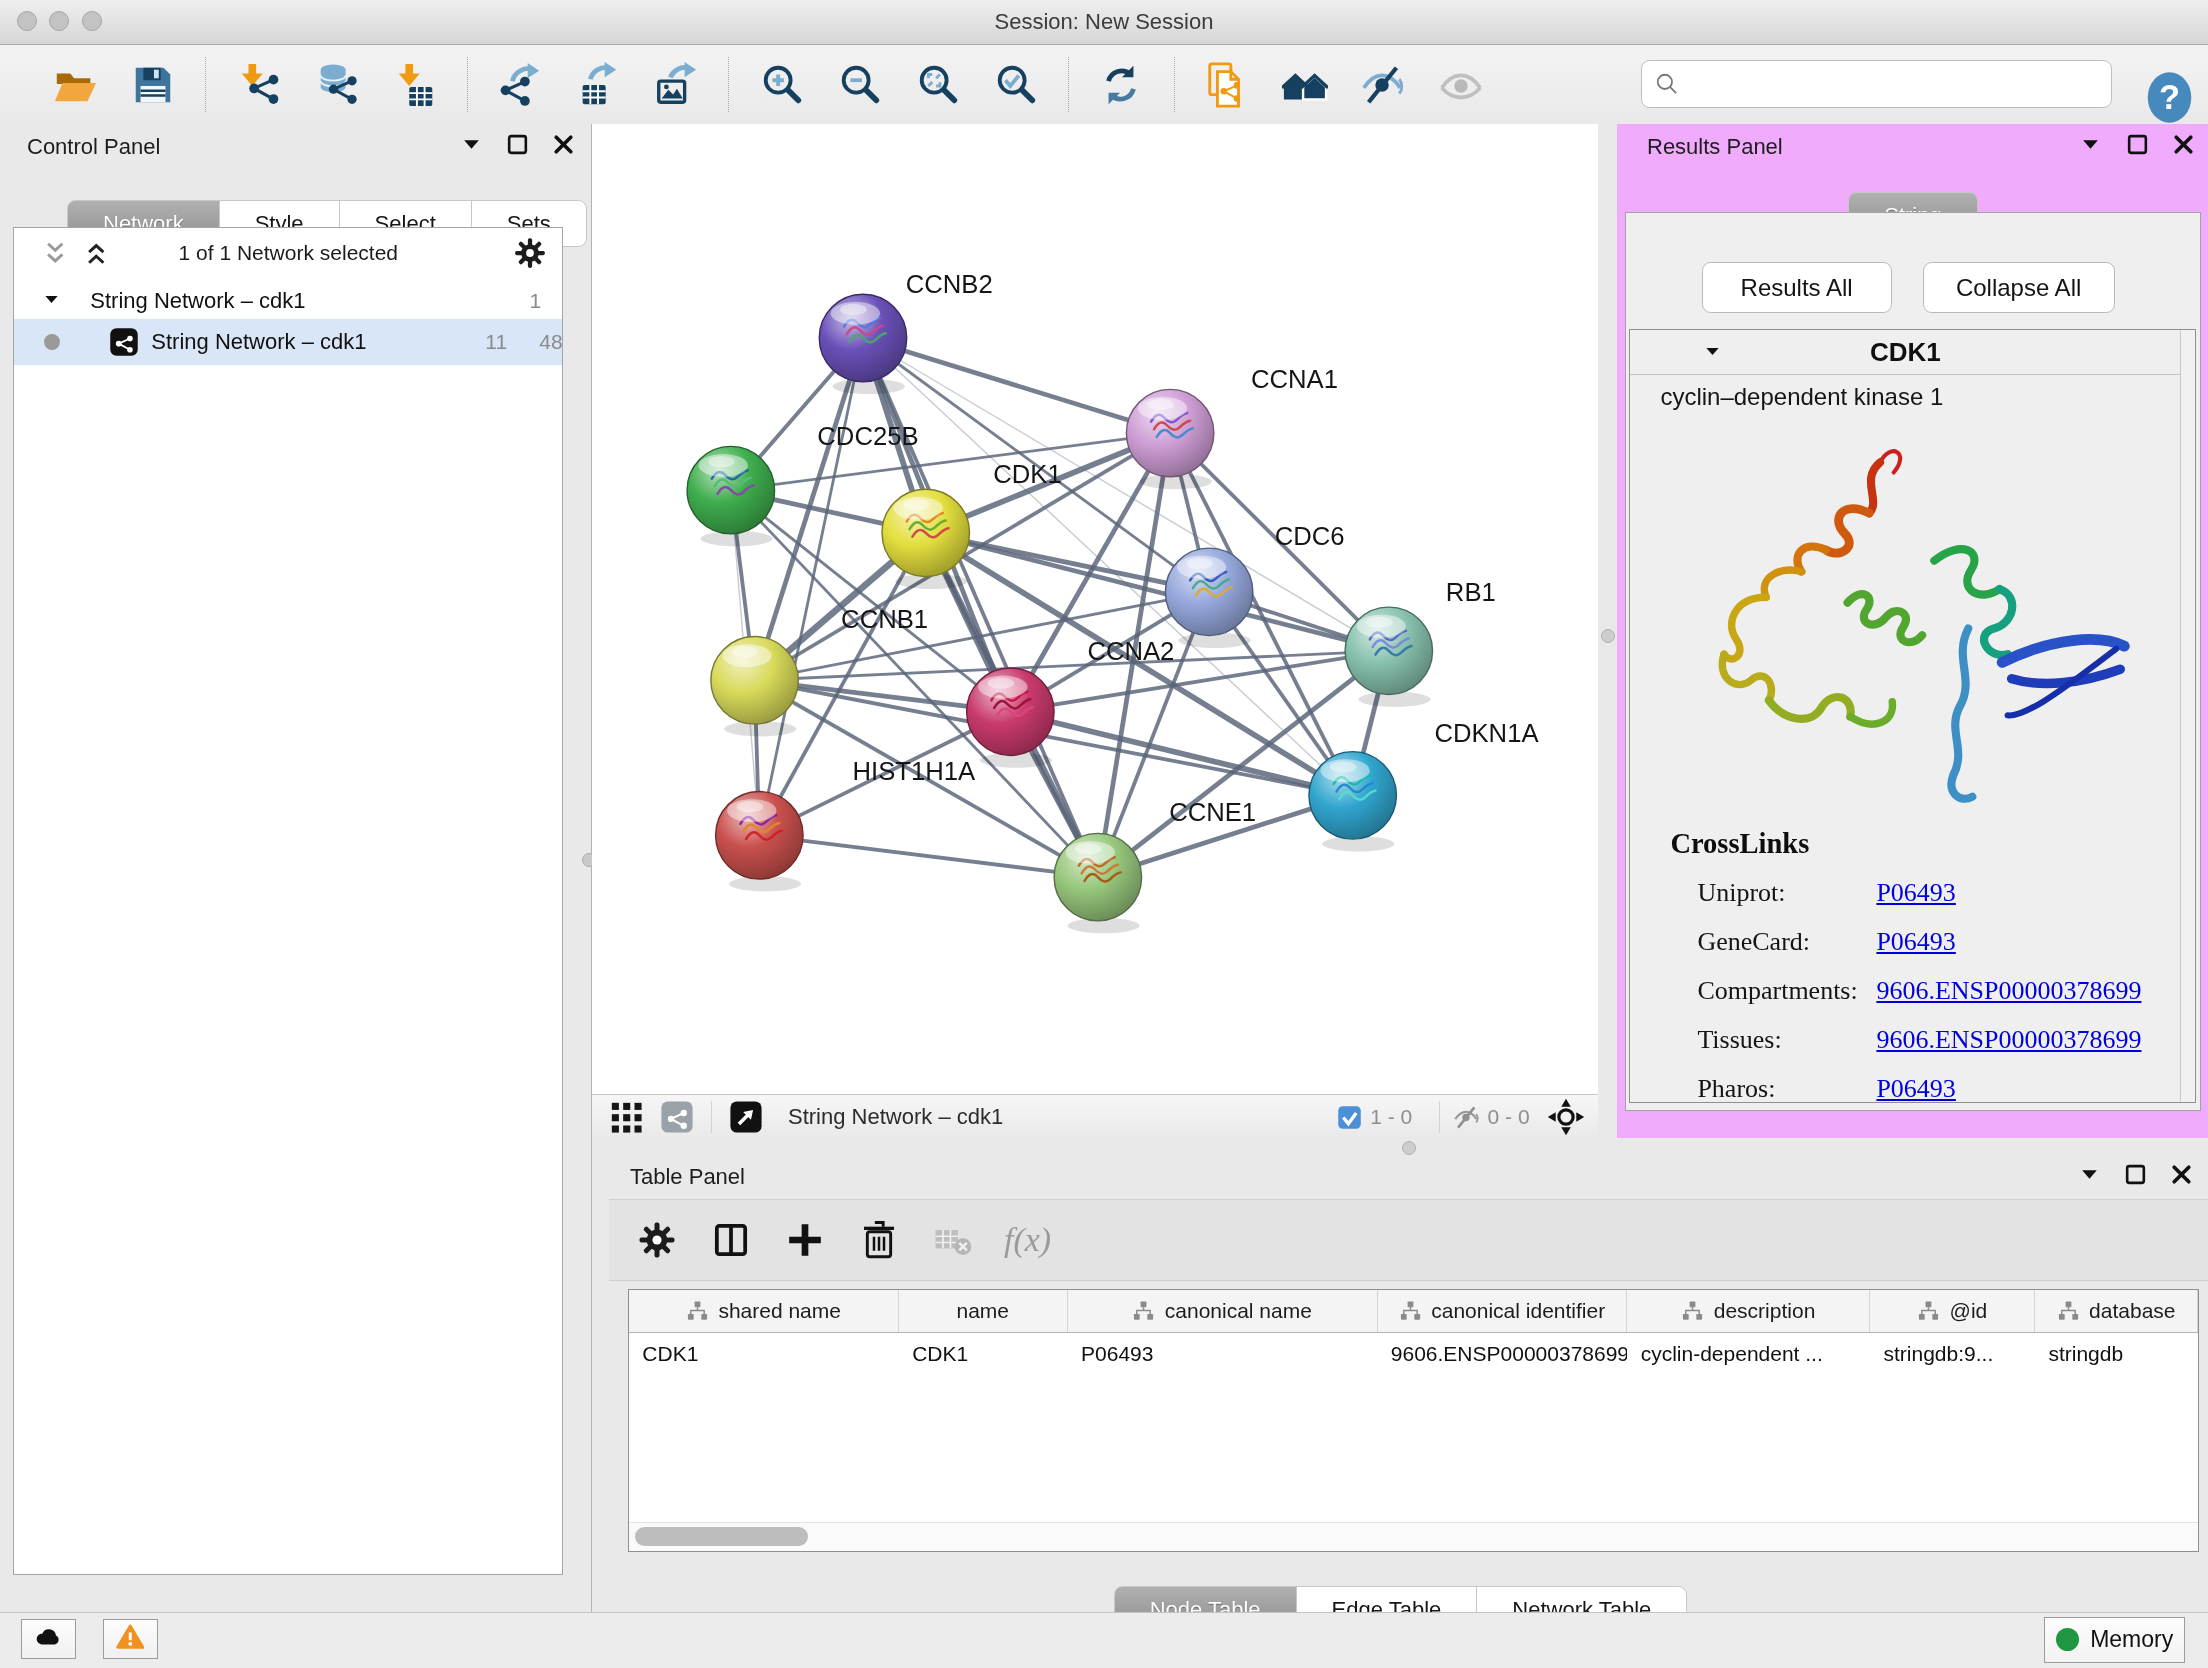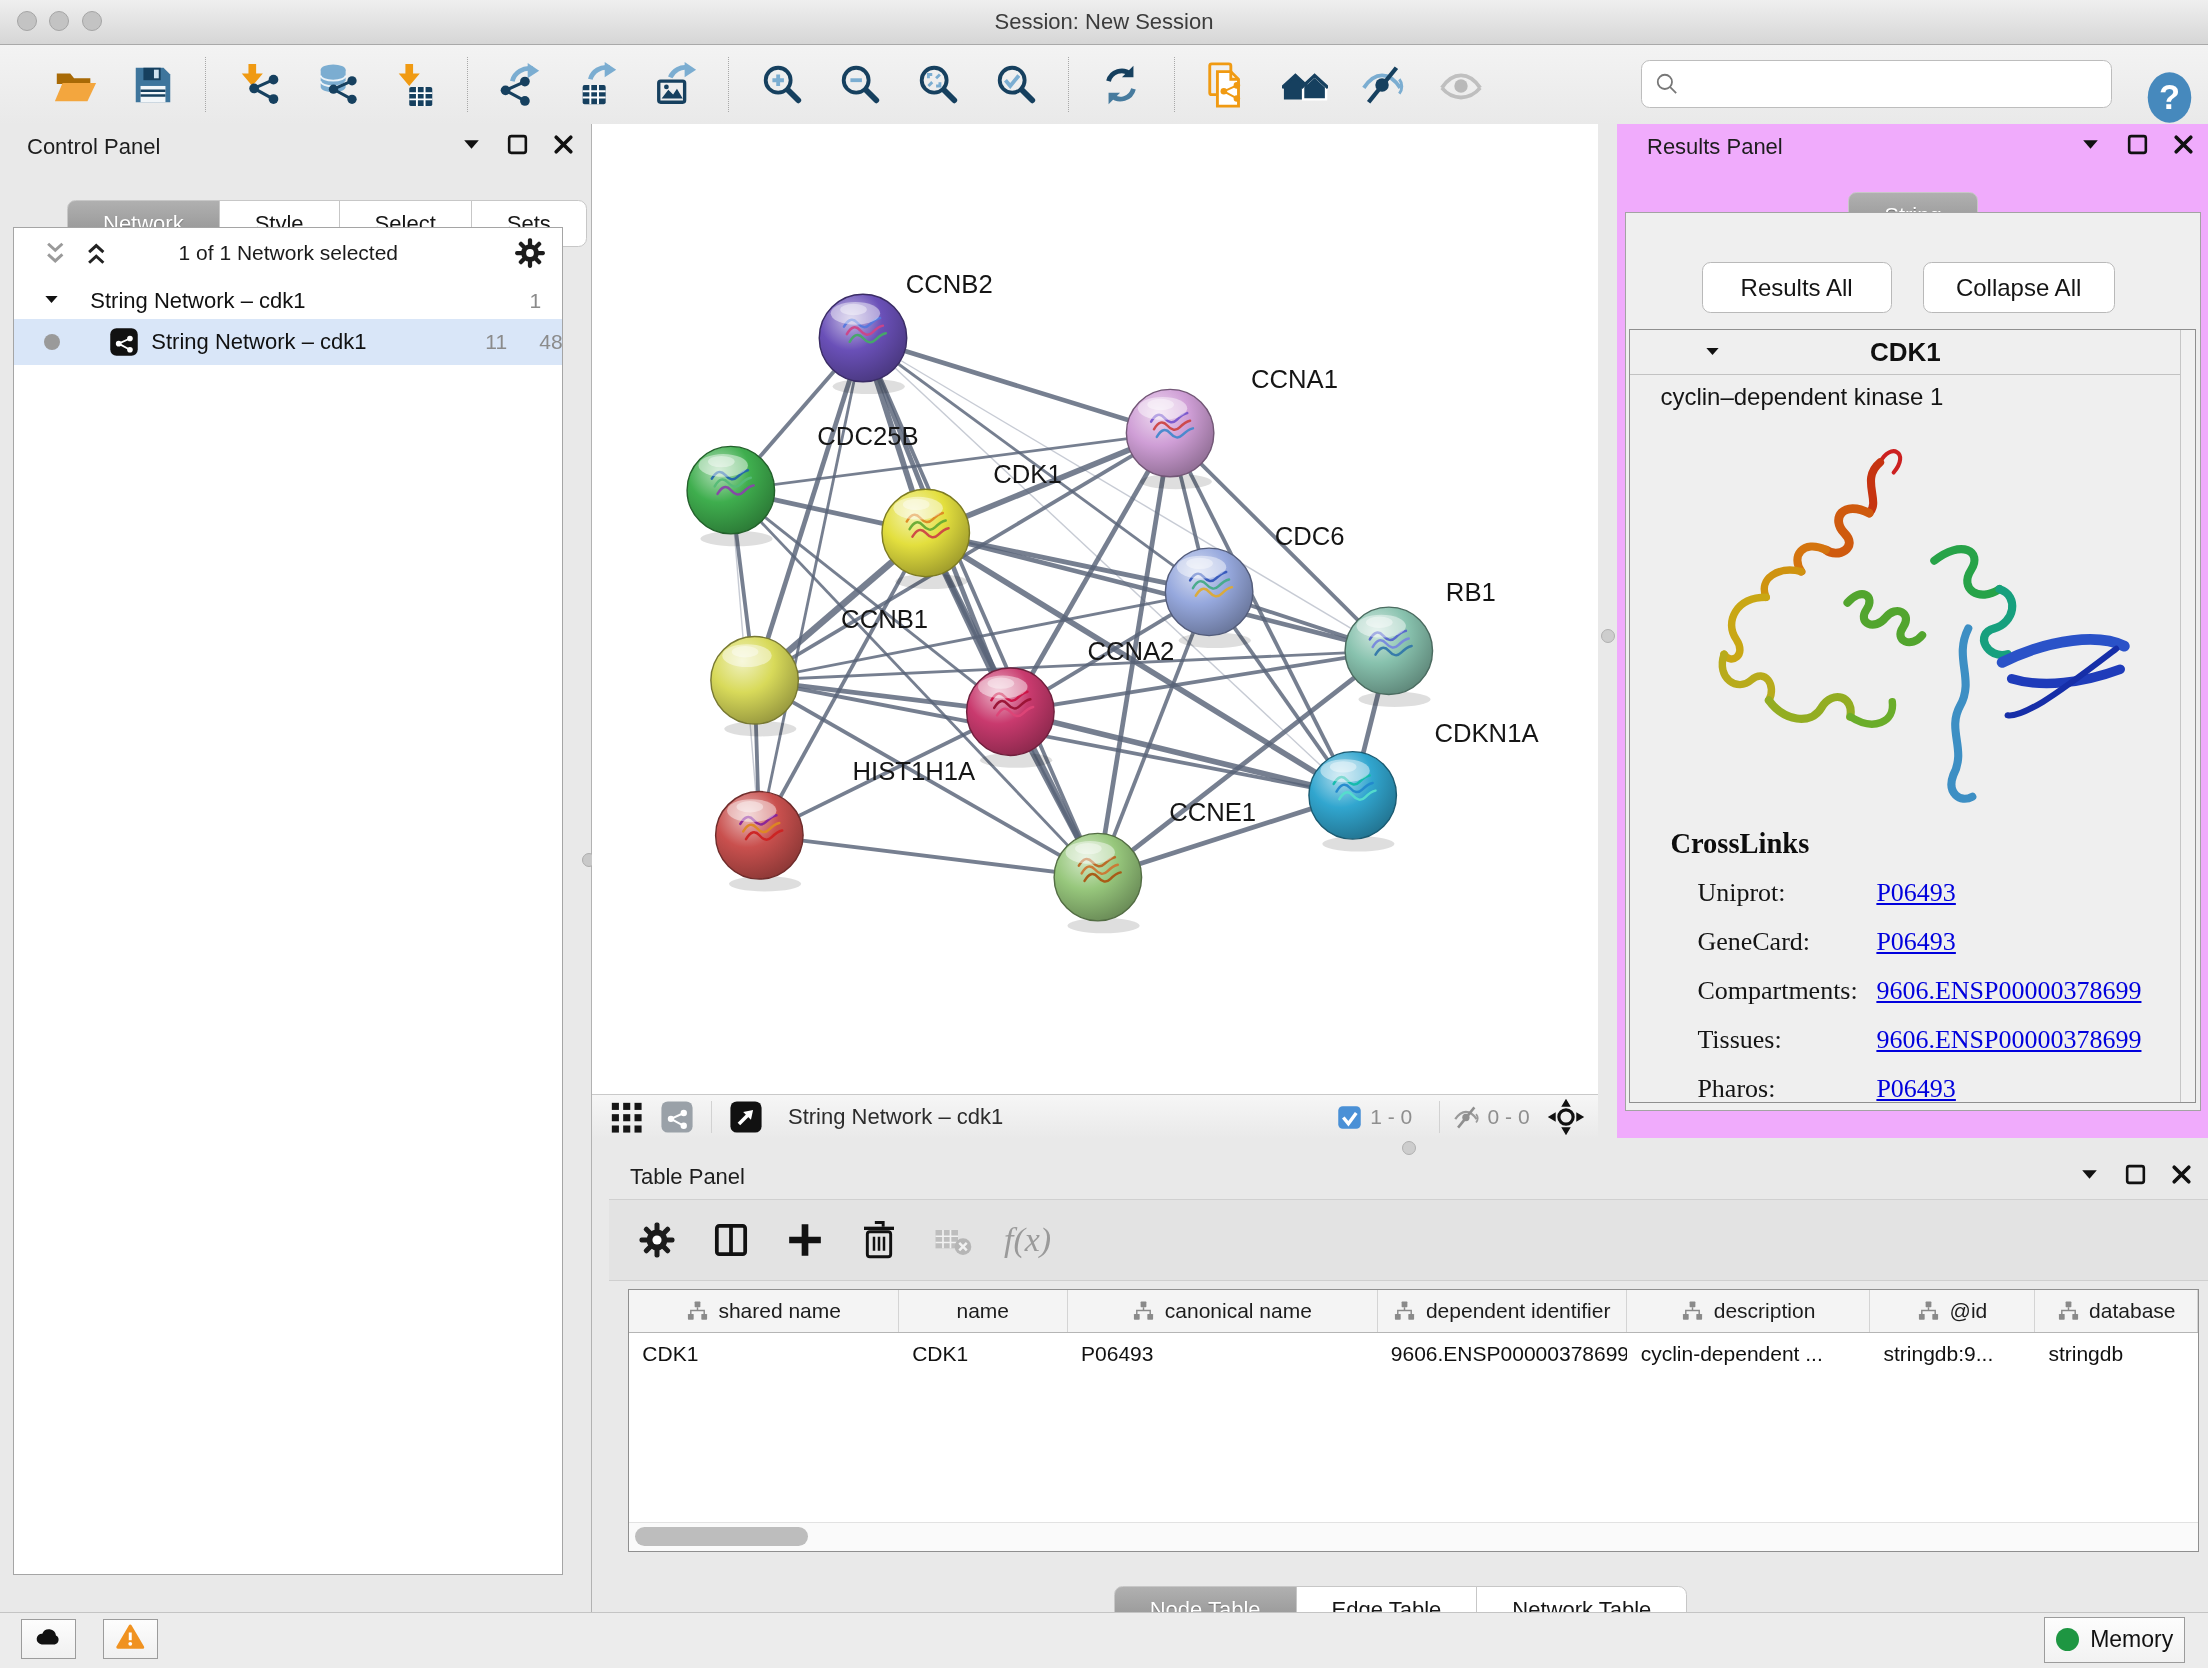--- a/index.html
+++ b/index.html
@@ -814,21 +814,21 @@
           </div>
           <div class="th" style="width: 250px;">
             <span class="hic"><svg viewBox="0 0 48 48">
                 <g fill="#8a8a8a">
                   <rect x="18" y="3" width="12" height="12" rx="1.5"></rect>
                   <rect x="4" y="29" width="12" height="12" rx="1.5"></rect>
                   <rect x="32" y="29" width="12" height="12" rx="1.5"></rect>
                 </g>
                 <path d="M24 15v7M10 29v-7h28v7" stroke="#8a8a8a" stroke-width="3" fill="none"></path>
               </svg></span>
-            <span>dependent identifier</span>
+            <span>canonical identifier</span>
           </div>
           <div class="th" style="width: 243px;">
             <span class="hic"><svg viewBox="0 0 48 48">
                 <g fill="#8a8a8a">
                   <rect x="18" y="3" width="12" height="12" rx="1.5"></rect>
                   <rect x="4" y="29" width="12" height="12" rx="1.5"></rect>
                   <rect x="32" y="29" width="12" height="12" rx="1.5"></rect>
                 </g>
                 <path d="M24 15v7M10 29v-7h28v7" stroke="#8a8a8a" stroke-width="3" fill="none"></path>
               </svg></span>

